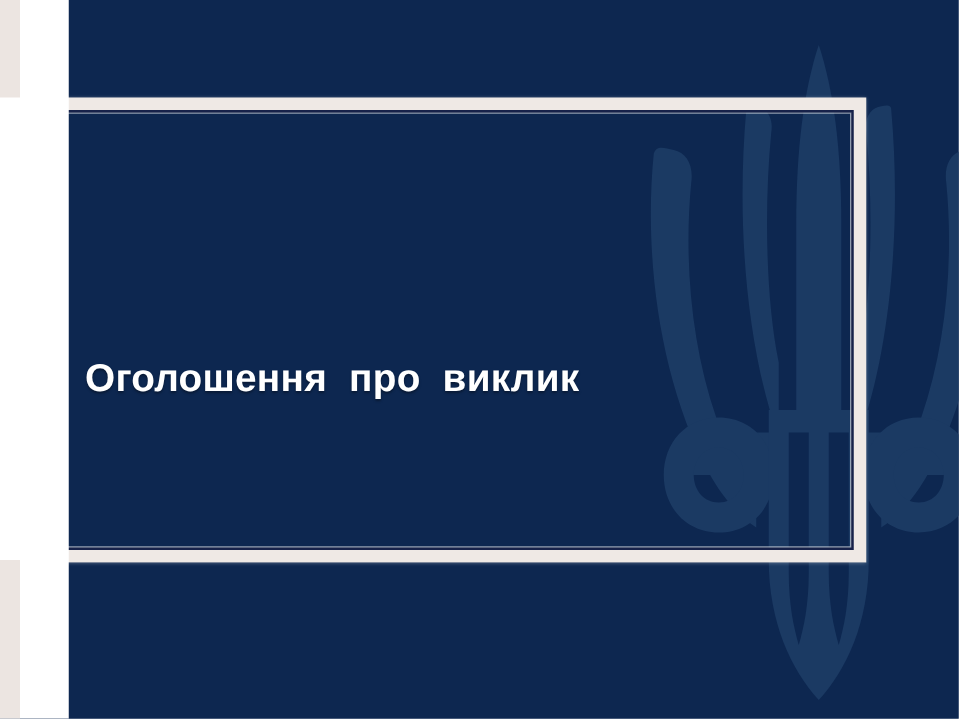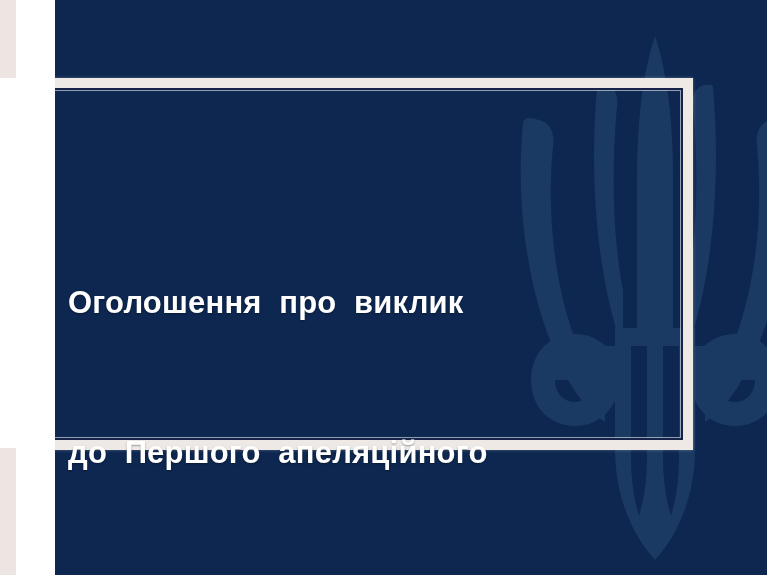--- a/index.html
+++ b/index.html
@@ -209,17 +209,16 @@
   <div class="frame"></div>
   <div class="frame-inner-line"></div>
 
   <div class="left-band">
     <div class="left-band-edge"></div>
   </div>
   <div class="left-band-notch"></div>
 
   <div class="headline">
     <span class="headline-line">Оголошення  про  виклик</span>
-    <span class="headline-line">до  Першого  апеляційного</span>
     
   </div>
 
 </div>
 
 </body></html>

